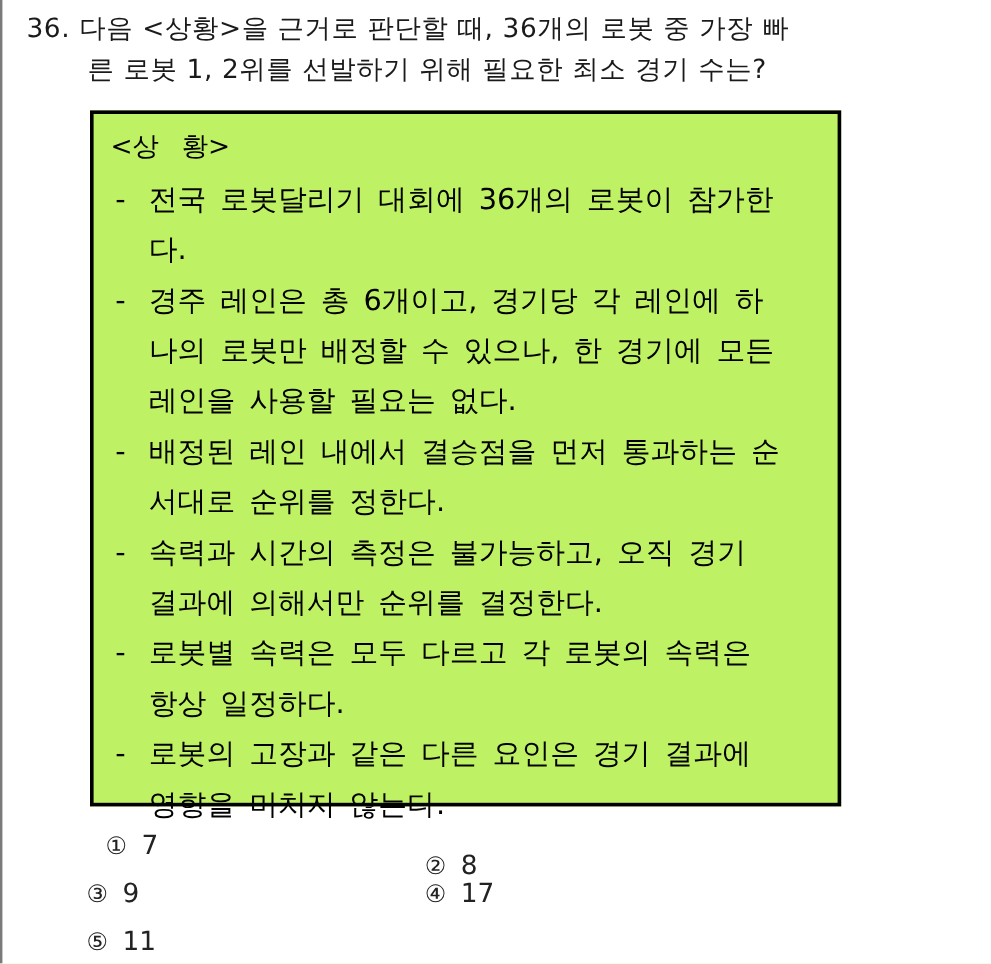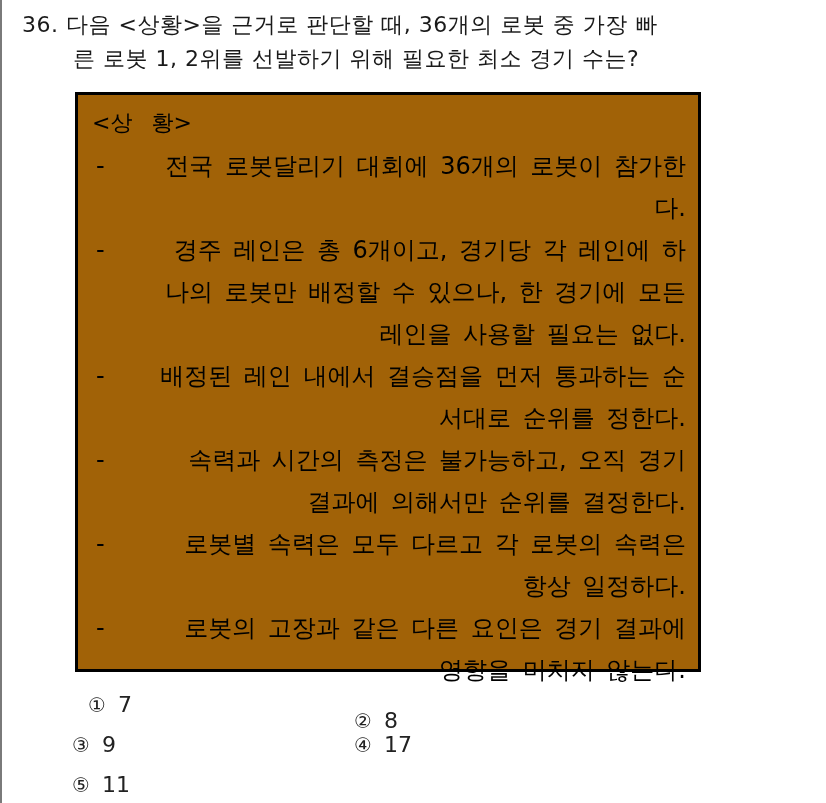--- a/index.html
+++ b/index.html
@@ -11,33 +11,33 @@
     position: absolute; left: 0; top: 0; width: 2px; height: 803px; background: #7a7a7a;
   }
   .question {
     position: absolute; left: 22px; top: 8px; width: 790px;
     font-size: 22px; line-height: 34px; color: #1a1a1a; letter-spacing: 0.5px;
   }
   .q-line { white-space: nowrap; }
   .q-line.indent { padding-left: 51px; }
   .situation-box {
     position: absolute; left: 75px; top: 92px; width: 620px; height: 574px;
-    border: 3px solid #000; background: #a16207;
+    border: 3px solid #000; background: #bef264;
   }
   .box-title {
     position: absolute; left: 14px; top: 8px;
     font-size: 22px; line-height: 40px; color: #000; word-spacing: 12px;
   }
   .box-body {
     position: absolute; left: 18px; top: 50px; width: 590px;
     font-size: 24px; line-height: 42px; color: #000;
   }
   .item { position: relative; padding-left: 28px; }
   .item .dash { position: absolute; left: 0; top: 0; }
-  .item-text { word-spacing: 4px; text-align: right; }
+  .item-text { word-spacing: 4px; }
   .choices {
     position: absolute; left: 72px; top: 685px; width: 600px;
     font-size: 22px; line-height: 40px; color: #222;
   }
   .choice { position: absolute; white-space: nowrap; }
   .choice .mark { display: inline-block; width: 30px; font-size: 20px; }
   .c1 { left: 16px; top: 0; }
   .c2 { left: 282px; top: 16px; }
   .c3 { left: 0; top: 40px; }
   .c4 { left: 282px; top: 40px; }

